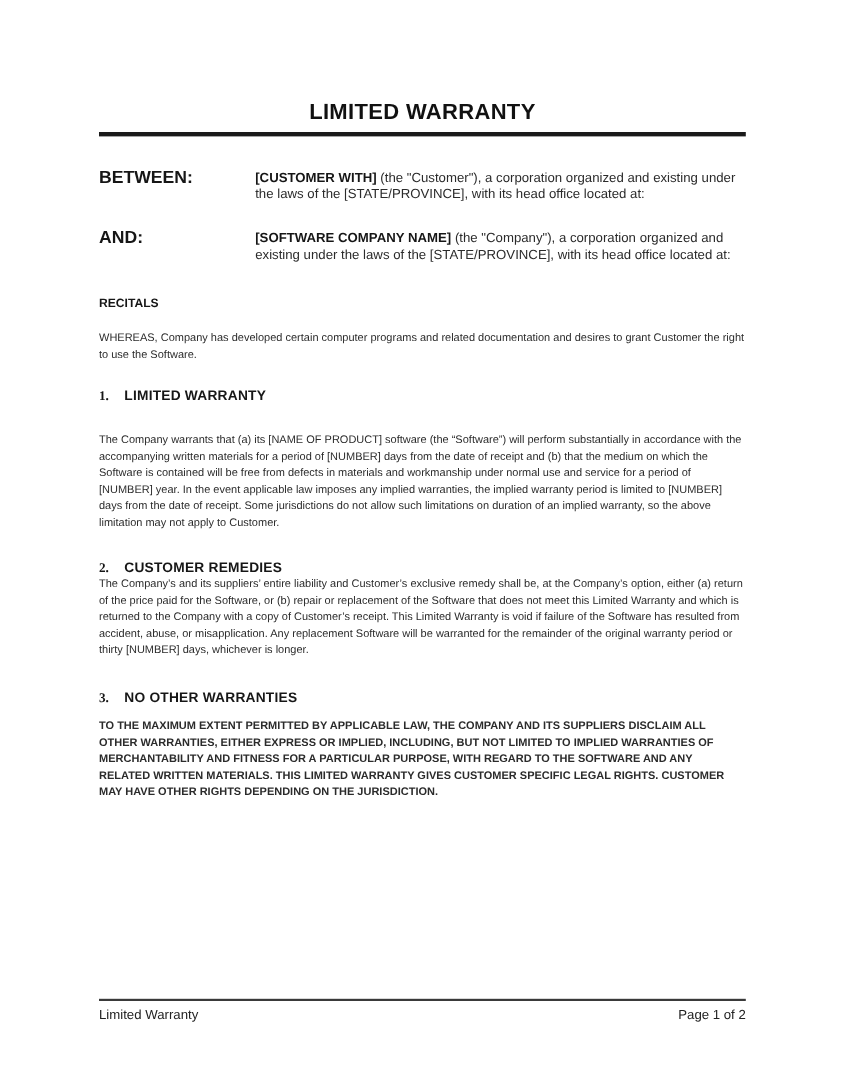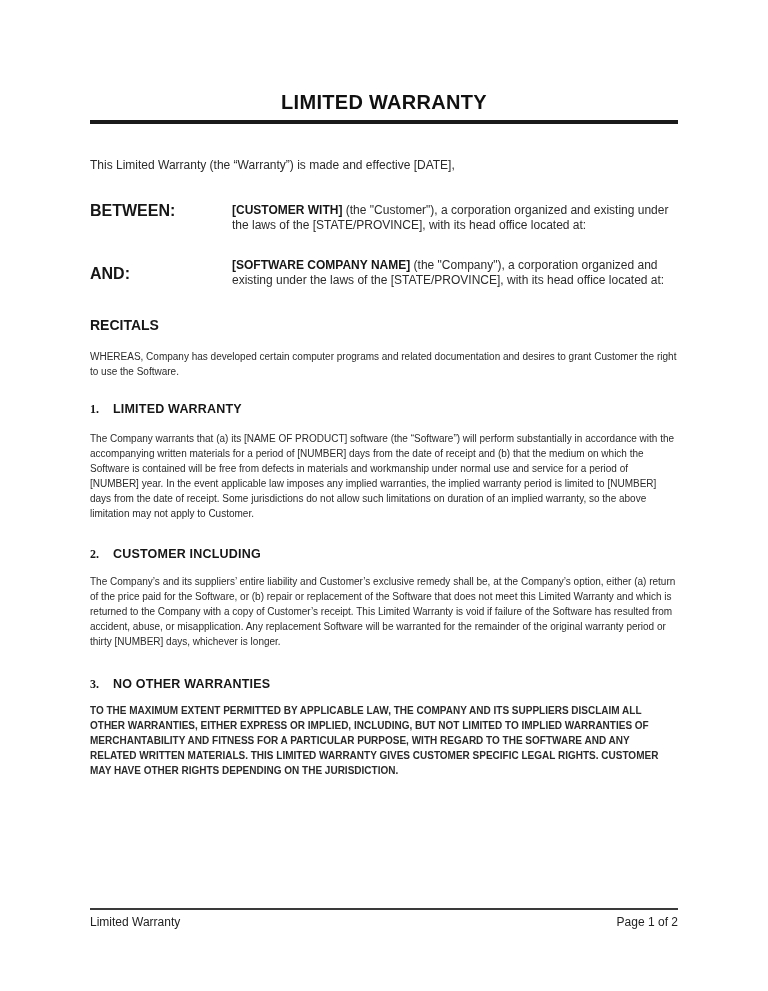--- a/index.html
+++ b/index.html
@@ -37,37 +37,37 @@
   .intro {
     margin-top: 34px;
     font-size: 12px;
     line-height: 15px;
   }
   .party {
     display: flex;
     align-items: flex-start;
   }
   .party.between { margin-top: 30px; }
-  .party.and { margin-top: 25px; align-items: center; }
+  .party.and { margin-top: 25px; }
   .party-label {
     flex: 0 0 142px;
     font-size: 16px;
     line-height: 15px;
     font-weight: bold;
     color: #161616;
   }
   .party-desc {
     flex: 1 1 auto;
     font-size: 12px;
     line-height: 15px;
   }
   .b { font-weight: bold; color: #161616; }
   .recitals-heading {
     margin-top: 30px;
-    font-size: 14px;
+    font-size: 11px;
     line-height: 15px;
     font-weight: bold;
     color: #161616;
   }
   .para {
     font-size: 10px;
     line-height: 15px;
   }
   .para.w1 { margin-top: 16px; }
   .para.w2 { margin-top: 13px; }
@@ -86,22 +86,22 @@
     font-family: "Liberation Serif", "DejaVu Serif", serif;
     font-weight: bold;
     font-size: 12px;
     color: #161616;
   }
   .sec-title {
     font-weight: bold;
     color: #161616;
     letter-spacing: 0.2px;
   }
-  .sec-body.b1 { margin-top: 14px; }
-  .sec-body.b2 { margin-top: 12px; }
+  .sec-body.b1 { margin-top: 25px; }
+  .sec-body.b2 { margin-top: 0; }
   .sec-body.b3 { margin-top: 11px; font-weight: bold; }
   .footer {
     position: absolute;
     left: 90px; top: 908px;
     width: 588px;
     border-top: 2px solid #3a3a3a;
     padding-top: 5px;
     display: flex;
     justify-content: space-between;
     font-size: 12px;
@@ -111,21 +111,20 @@
 </style>
 </head>
 <body>
 
 <div class="page">
   <div class="content">
 
     <div class="doc-title">LIMITED WARRANTY</div>
     <div class="title-rule"></div>
 
-    <p class="intro">This Limited Warranty (the “Warranty”) is made and effective [DATE],</p>
 
     <div class="party between">
       <span class="party-label">BETWEEN:</span>
       <p class="party-desc"><span class="b">[CUSTOMER WITH]</span><span> (the "Customer"), a corporation organized and existing under the laws of the [STATE/PROVINCE], with its head office located at:</span></p>
     </div>
 
     <div class="party and">
       <span class="party-label">AND:</span>
       <p class="party-desc"><span class="b">[SOFTWARE COMPANY NAME]</span><span> (the "Company"), a corporation organized and existing under the laws of the [STATE/PROVINCE], with its head office located at:</span></p>
     </div>
@@ -134,21 +133,21 @@
     <p class="para w1">WHEREAS, Company has developed certain computer programs and related documentation and desires to grant Customer the right to use the Software.</p>
 
     <div class="section-heading s1">
       <span class="sec-num">1.</span>
       <span class="sec-title">LIMITED WARRANTY</span>
     </div>
     <p class="para sec-body b1">The Company warrants that (a) its [NAME OF PRODUCT] software (the “Software”) will perform substantially in accordance with the accompanying written materials for a period of [NUMBER] days from the date of receipt and (b) that the medium on which the Software is contained will be free from defects in materials and workmanship under normal use and service for a period of [NUMBER] year. In the event applicable law imposes any implied warranties, the implied warranty period is limited to [NUMBER] days from the date of receipt. Some jurisdictions do not allow such limitations on duration of an implied warranty, so the above limitation may not apply to Customer.</p>
 
     <div class="section-heading s2">
       <span class="sec-num">2.</span>
-      <span class="sec-title">CUSTOMER INCLUDING</span>
+      <span class="sec-title">CUSTOMER REMEDIES</span>
     </div>
     <p class="para sec-body b2">The Company’s and its suppliers’ entire liability and Customer’s exclusive remedy shall be, at the Company’s option, either (a) return of the price paid for the Software, or (b) repair or replacement of the Software that does not meet this Limited Warranty and which is returned to the Company with a copy of Customer’s receipt. This Limited Warranty is void if failure of the Software has resulted from accident, abuse, or misapplication. Any replacement Software will be warranted for the remainder of the original warranty period or thirty [NUMBER] days, whichever is longer.</p>
 
     <div class="section-heading s3">
       <span class="sec-num">3.</span>
       <span class="sec-title">NO OTHER WARRANTIES</span>
     </div>
     <p class="para sec-body b3">TO THE MAXIMUM EXTENT PERMITTED BY APPLICABLE LAW, THE COMPANY AND ITS SUPPLIERS DISCLAIM ALL OTHER WARRANTIES, EITHER EXPRESS OR IMPLIED, INCLUDING, BUT NOT LIMITED TO IMPLIED WARRANTIES OF MERCHANTABILITY AND FITNESS FOR A PARTICULAR PURPOSE, WITH REGARD TO THE SOFTWARE AND ANY RELATED WRITTEN MATERIALS. THIS LIMITED WARRANTY GIVES CUSTOMER SPECIFIC LEGAL RIGHTS. CUSTOMER MAY HAVE OTHER RIGHTS DEPENDING ON THE JURISDICTION.</p>
 
   </div>

